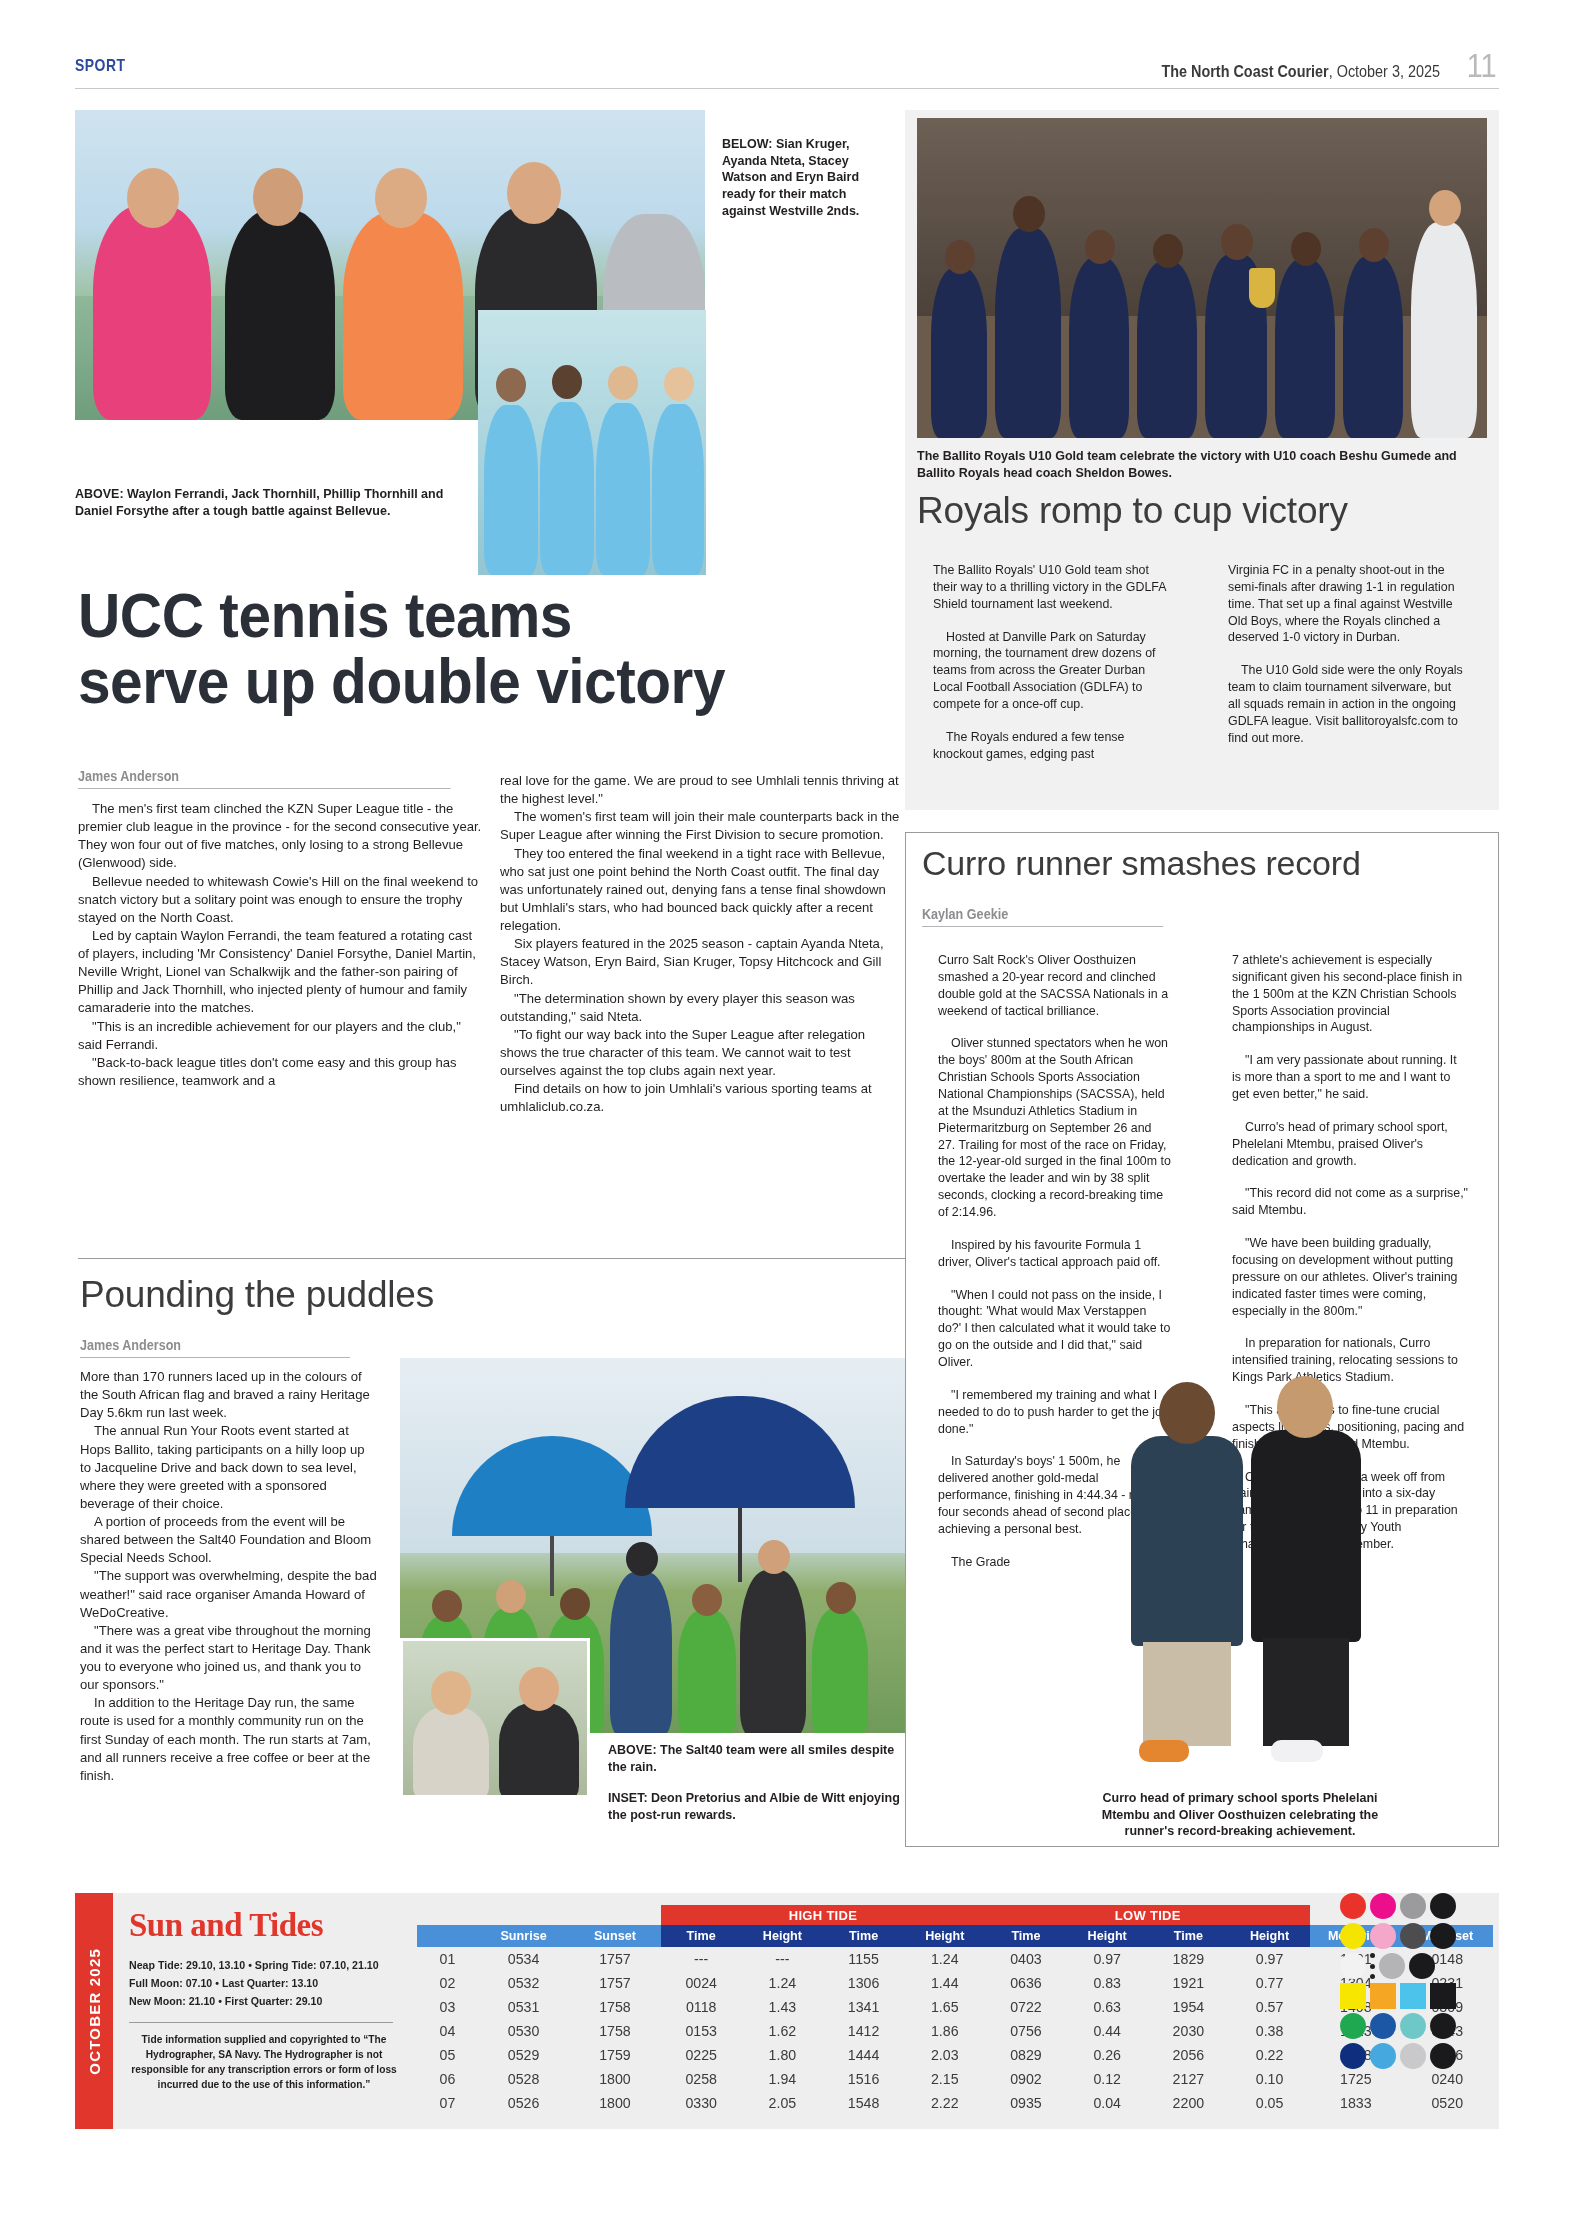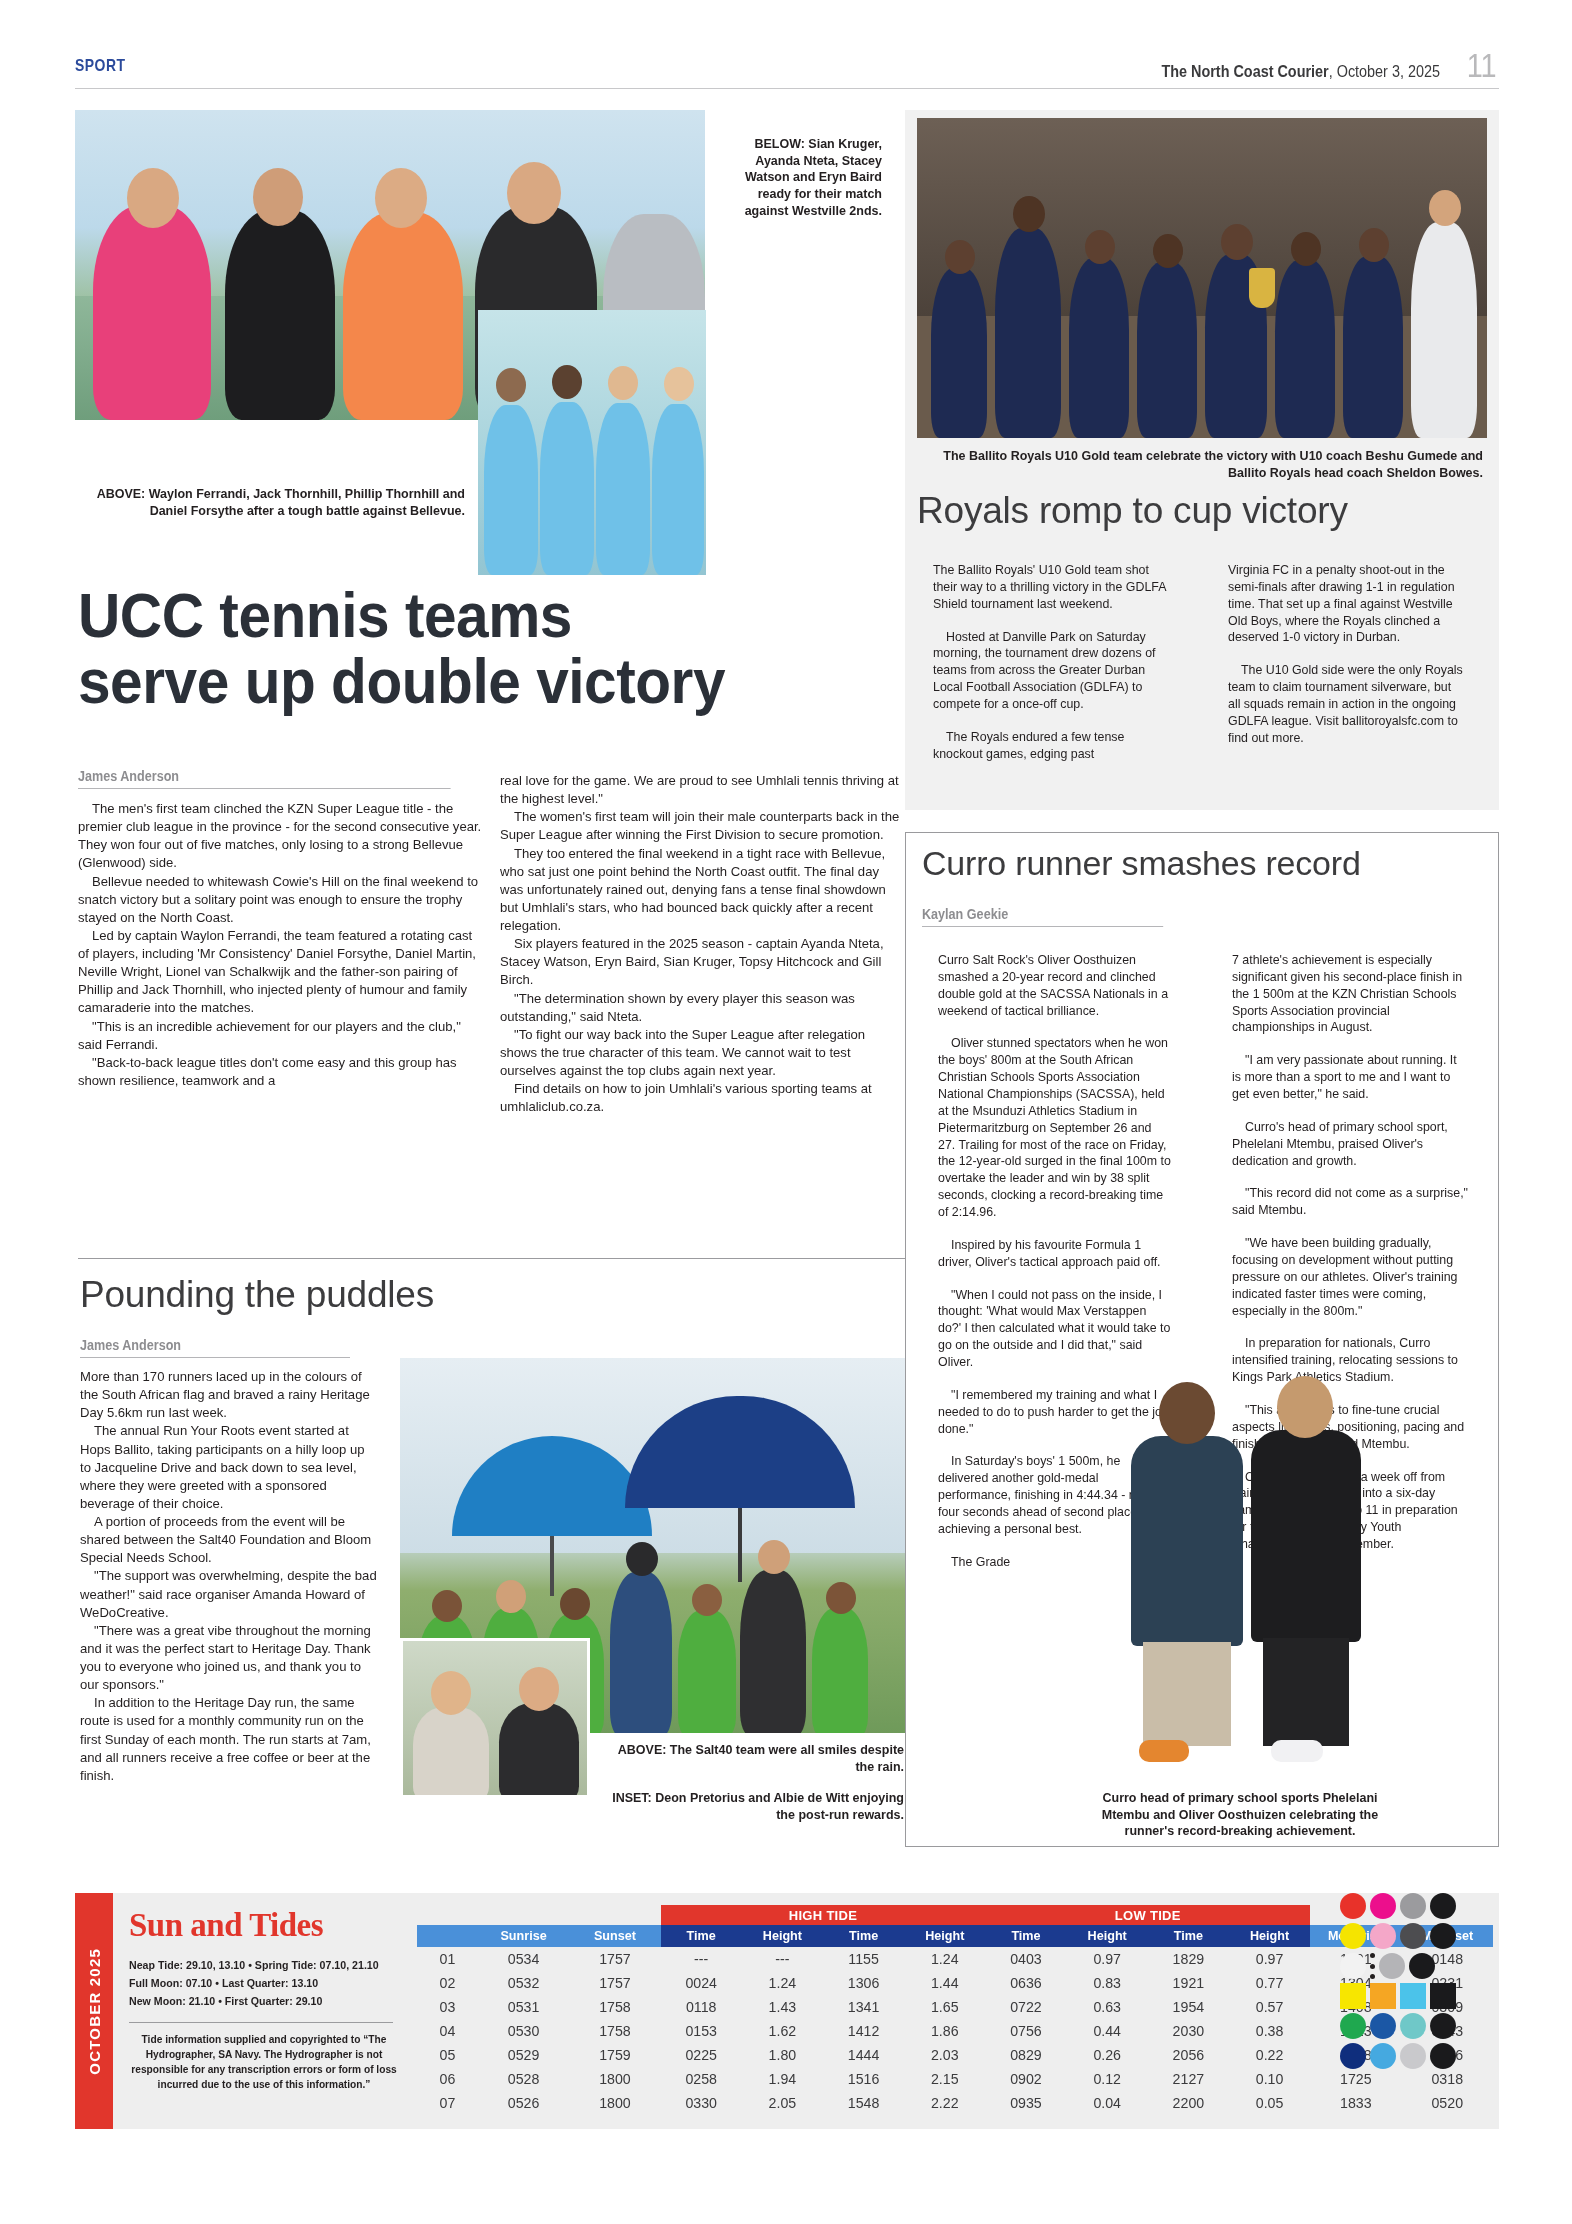--- a/index.html
+++ b/index.html
@@ -35,21 +35,21 @@
     font-size: 34px; font-weight: normal; color: #b9b9bb; line-height: 0.8;
     transform: scaleX(0.85); transform-origin: right baseline;
   }
   .rule-top { position: absolute; left: 75px; top: 88px; width: 1424px; height: 1px; background: #c8c8ca; }
 
   
   .photo { position: absolute; overflow: hidden; background: #d8d8d8; }
   .cap {
     position: absolute;
     font-family: "Liberation Sans", sans-serif;
-    font-weight: bold; font-size: 12.5px; line-height: 1.33; color: #231f20; text-align: right;
+    font-weight: bold; font-size: 12.5px; line-height: 1.33; color: #231f20;
   }
 
   
   .hl {
     font-family: "Liberation Sans Narrow", "Liberation Sans", sans-serif;
     font-weight: bold; color: #2b3038; line-height: 0.93;
     letter-spacing: -0.5px;
   }
   .hl-main { font-size: 63px; transform: scaleX(0.93); transform-origin: left top; }
   .hl-sec  { font-size: 37px; font-weight: normal; color: #3c3c3e; letter-spacing: -0.2px; }
@@ -468,21 +468,21 @@
               <td>1800</td>
               <td>0258</td>
               <td>1.94</td>
               <td>1516</td>
               <td>2.15</td>
               <td>0902</td>
               <td>0.12</td>
               <td>2127</td>
               <td>0.10</td>
               <td>1725</td>
-              <td>0318</td>
+              <td>0240</td>
             </tr>
             <tr>
               <td class="daycol">07</td>
               <td>0526</td>
               <td>1800</td>
               <td>0330</td>
               <td>2.05</td>
               <td>1548</td>
               <td>2.22</td>
               <td>0935</td>

